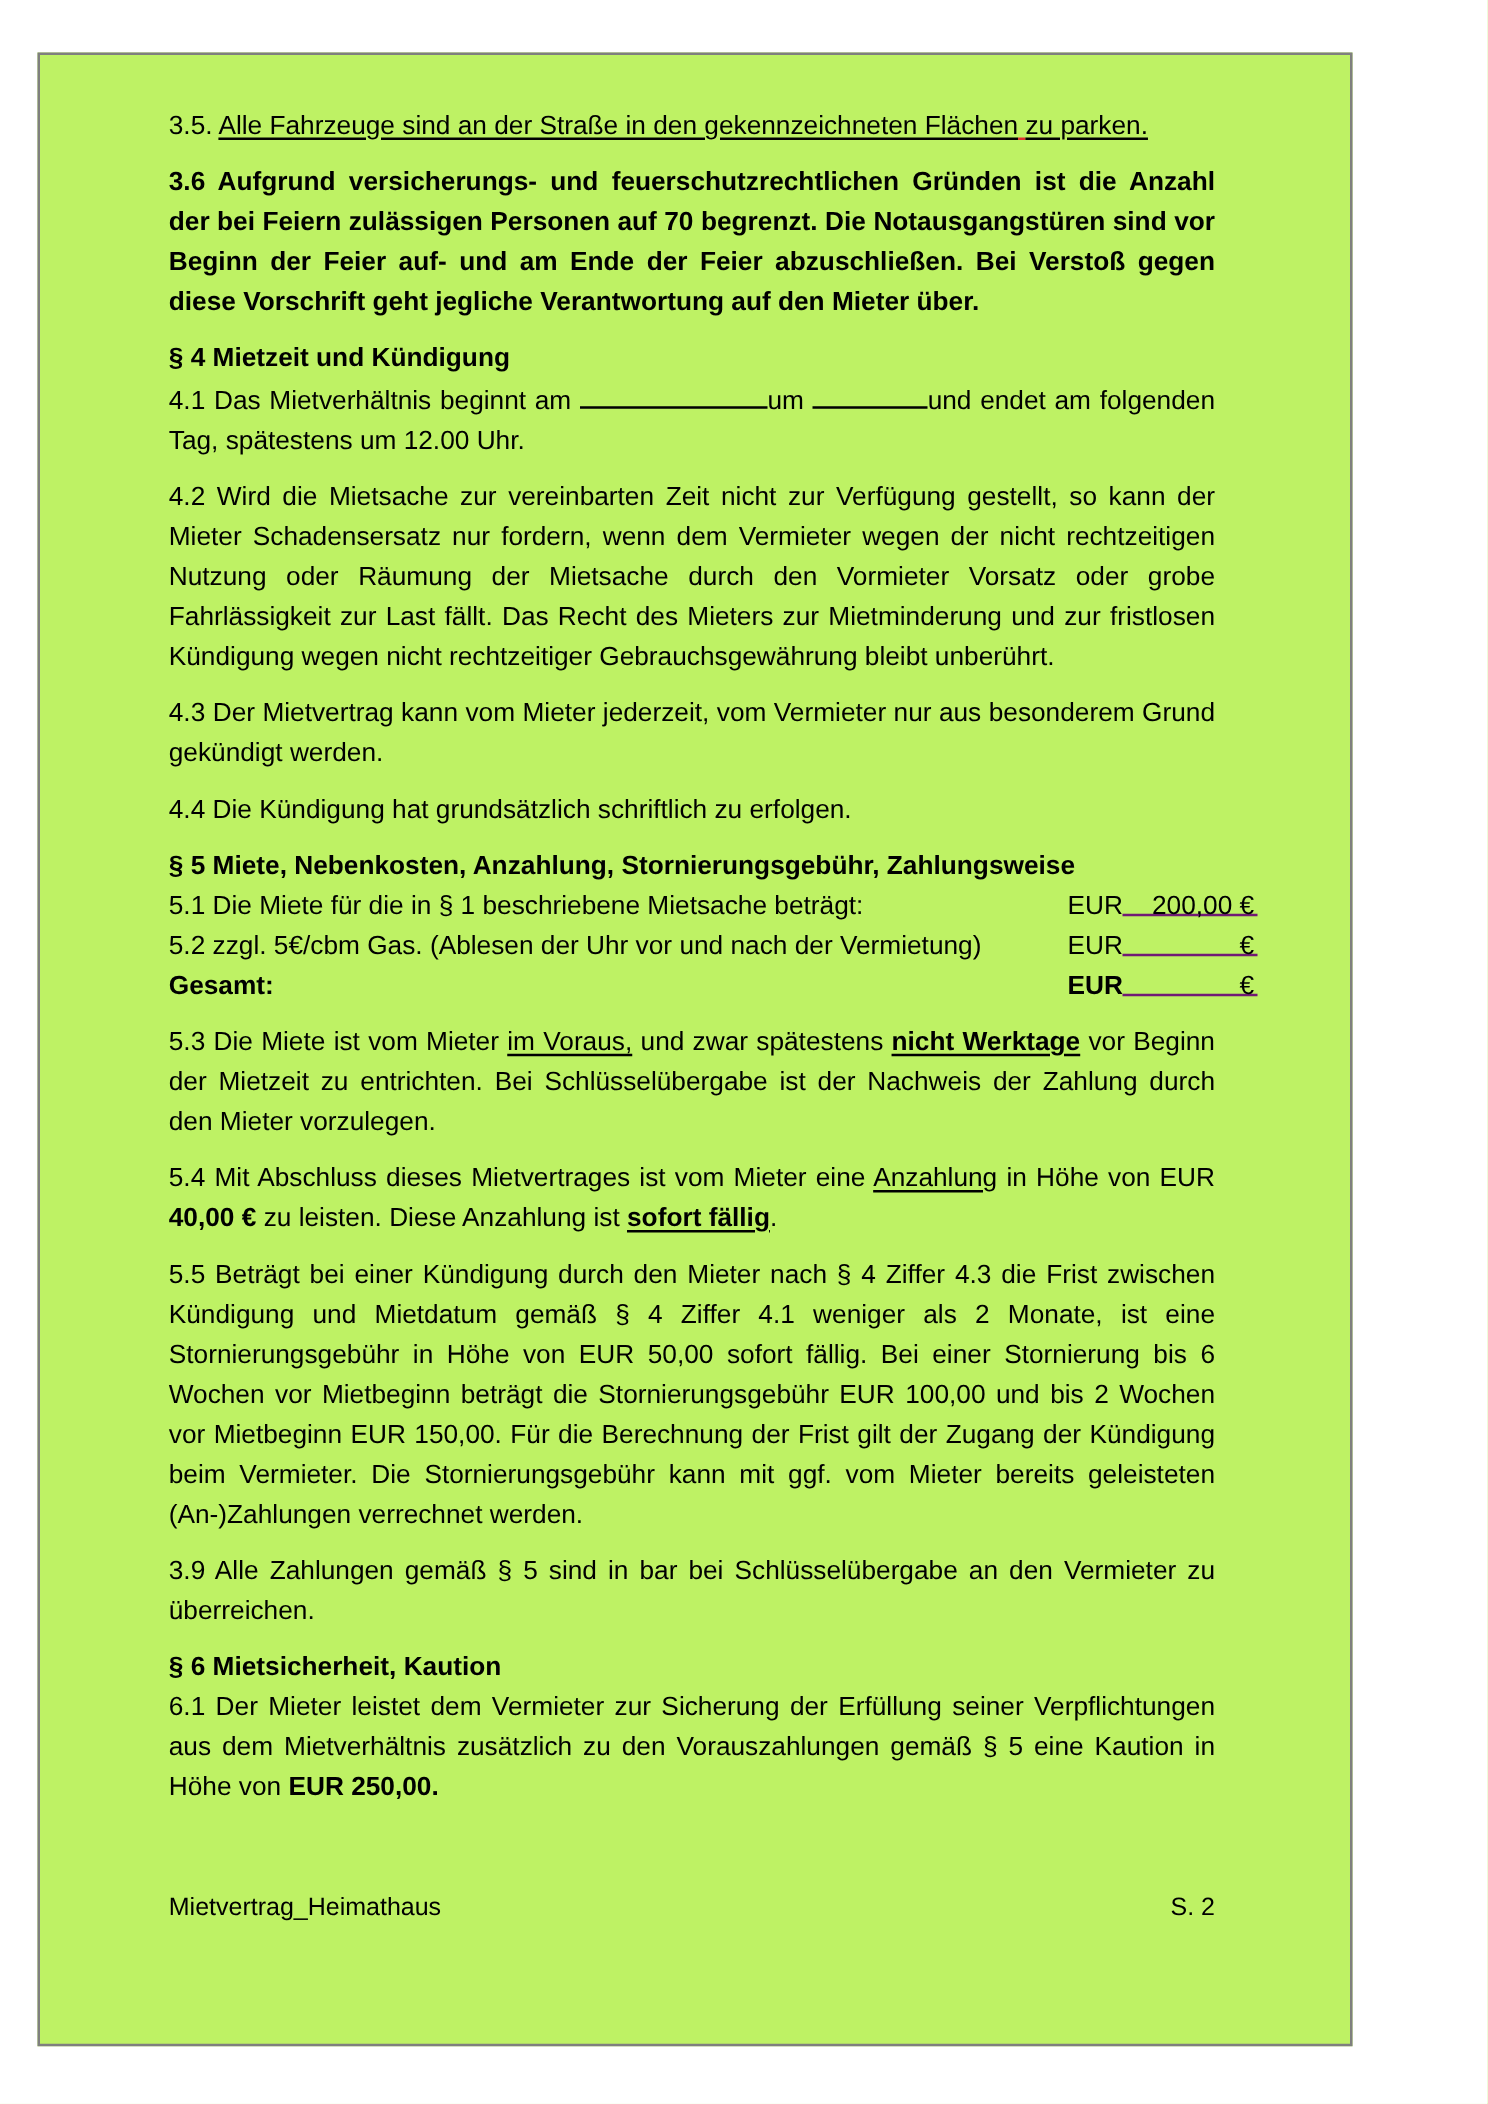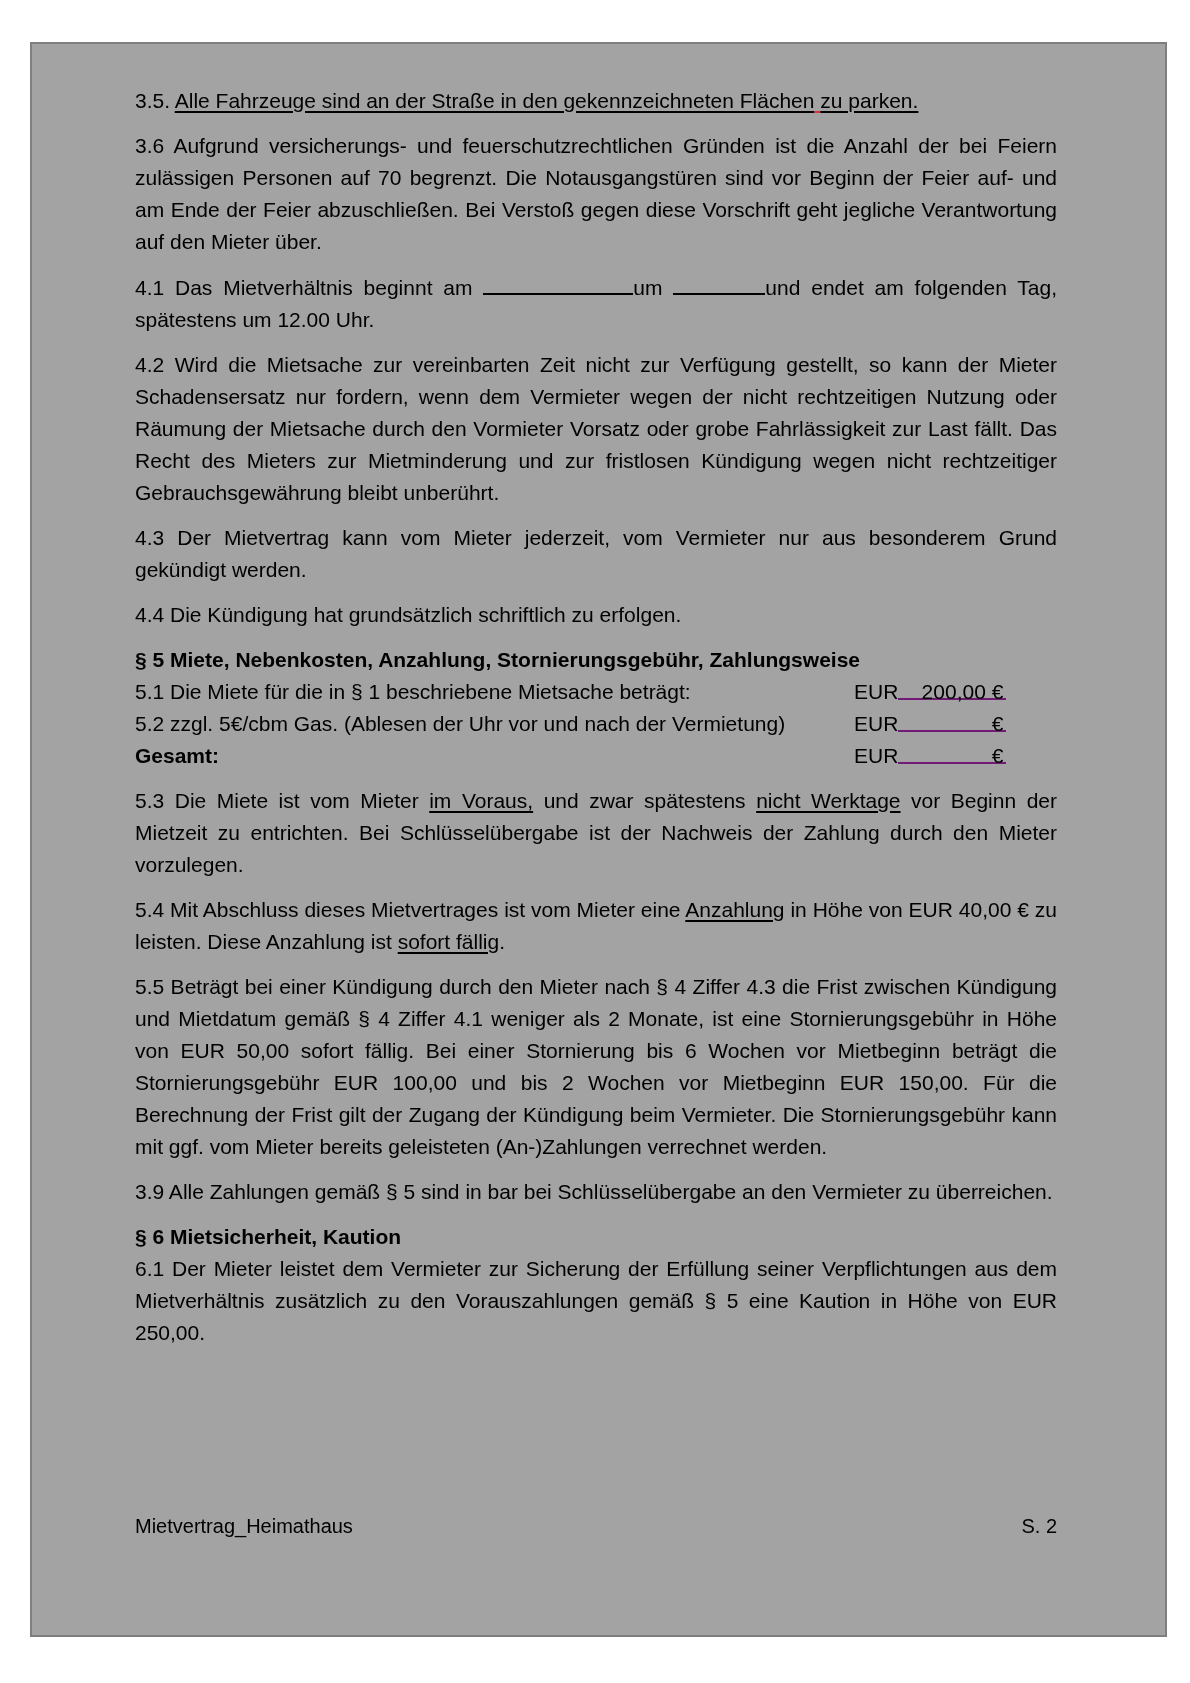--- a/index.html
+++ b/index.html
@@ -5,32 +5,32 @@
   * { margin:0; padding:0; box-sizing:border-box; }
   html,body { background:#ffffff; }
   body {
     width:1190px; height:1683px;
     font-family:"Liberation Sans","DejaVu Sans",sans-serif;
     color:#000;
     position:relative;
   }
   .page {
     position:absolute; left:30px; top:42px;
-    width:1137px; height:1595px;
+    width:1052px; height:1595px;
     border:2px solid #7f7f7f;
-    background:#a3a3a3;
+    background:#bef264;
   }
   .content {
     position:absolute; left:103px; right:108px; top:41px;
     font-size:21px; line-height:32px;
   }
   .para { text-align:justify; margin:0 0 13px 0; }
   .single { text-align:left; }
   .heading { font-weight:bold; text-align:left; }
-  .b  { font-weight:normal; }
+  .b  { font-weight:bold; }
   .ul { text-decoration:underline; text-underline-offset:3px; }
   .ul-red { text-decoration:underline; text-decoration-color:#e03030; text-underline-offset:3px; }
   .blank {
     display:inline-block;
     border-bottom:2px solid #000;
     height:24px; vertical-align:baseline;
   }
   .blank-date { width:150px; }
   .blank-time { width:92px; }
   .money-block { margin:0 0 13px 0; }
@@ -52,20 +52,21 @@
 </head>
 <body>
 
 <div class="page">
   <div class="content">
 
     <p class="para single"><span>3.5.</span> <span class="ul">Alle Fahrzeuge sind an der Straße in den gekennzeichneten Flächen</span><span class="ul-red"> </span><span class="ul">zu parken.</span></p>
 
     <p class="para b">3.6 Aufgrund versicherungs- und feuerschutzrechtlichen Gründen ist die Anzahl der bei Feiern zulässigen Personen auf 70 begrenzt. Die Notausgangstüren sind vor Beginn der Feier auf- und am Ende der Feier abzuschließen. Bei Verstoß gegen diese Vorschrift geht jegliche Verantwortung auf den Mieter über.</p>
 
+    <p class="heading">§ 4 Mietzeit und Kündigung</p>
     <p class="para"><span>4.1 Das Mietverhältnis beginnt am</span> <span class="blank blank-date"></span><span>um</span> <span class="blank blank-time"></span><span>und endet am folgenden Tag, spätestens um 12.00 Uhr.</span></p>
 
     <p class="para">4.2 Wird die Mietsache zur vereinbarten Zeit nicht zur Verfügung gestellt, so kann der Mieter Schadensersatz nur fordern, wenn dem Vermieter wegen der nicht rechtzeitigen Nutzung oder Räumung der Mietsache durch den Vormieter Vorsatz oder grobe Fahrlässigkeit zur Last fällt. Das Recht des Mieters zur Mietminderung und zur fristlosen Kündigung wegen nicht rechtzeitiger Gebrauchsgewährung bleibt unberührt.</p>
 
     <p class="para">4.3 Der Mietvertrag kann vom Mieter jederzeit, vom Vermieter nur aus besonderem Grund gekündigt werden.</p>
 
     <p class="para single">4.4 Die Kündigung hat grundsätzlich schriftlich zu erfolgen.</p>
 
     <p class="heading">§ 5 Miete, Nebenkosten, Anzahlung, Stornierungsgebühr, Zahlungsweise</p>
 

